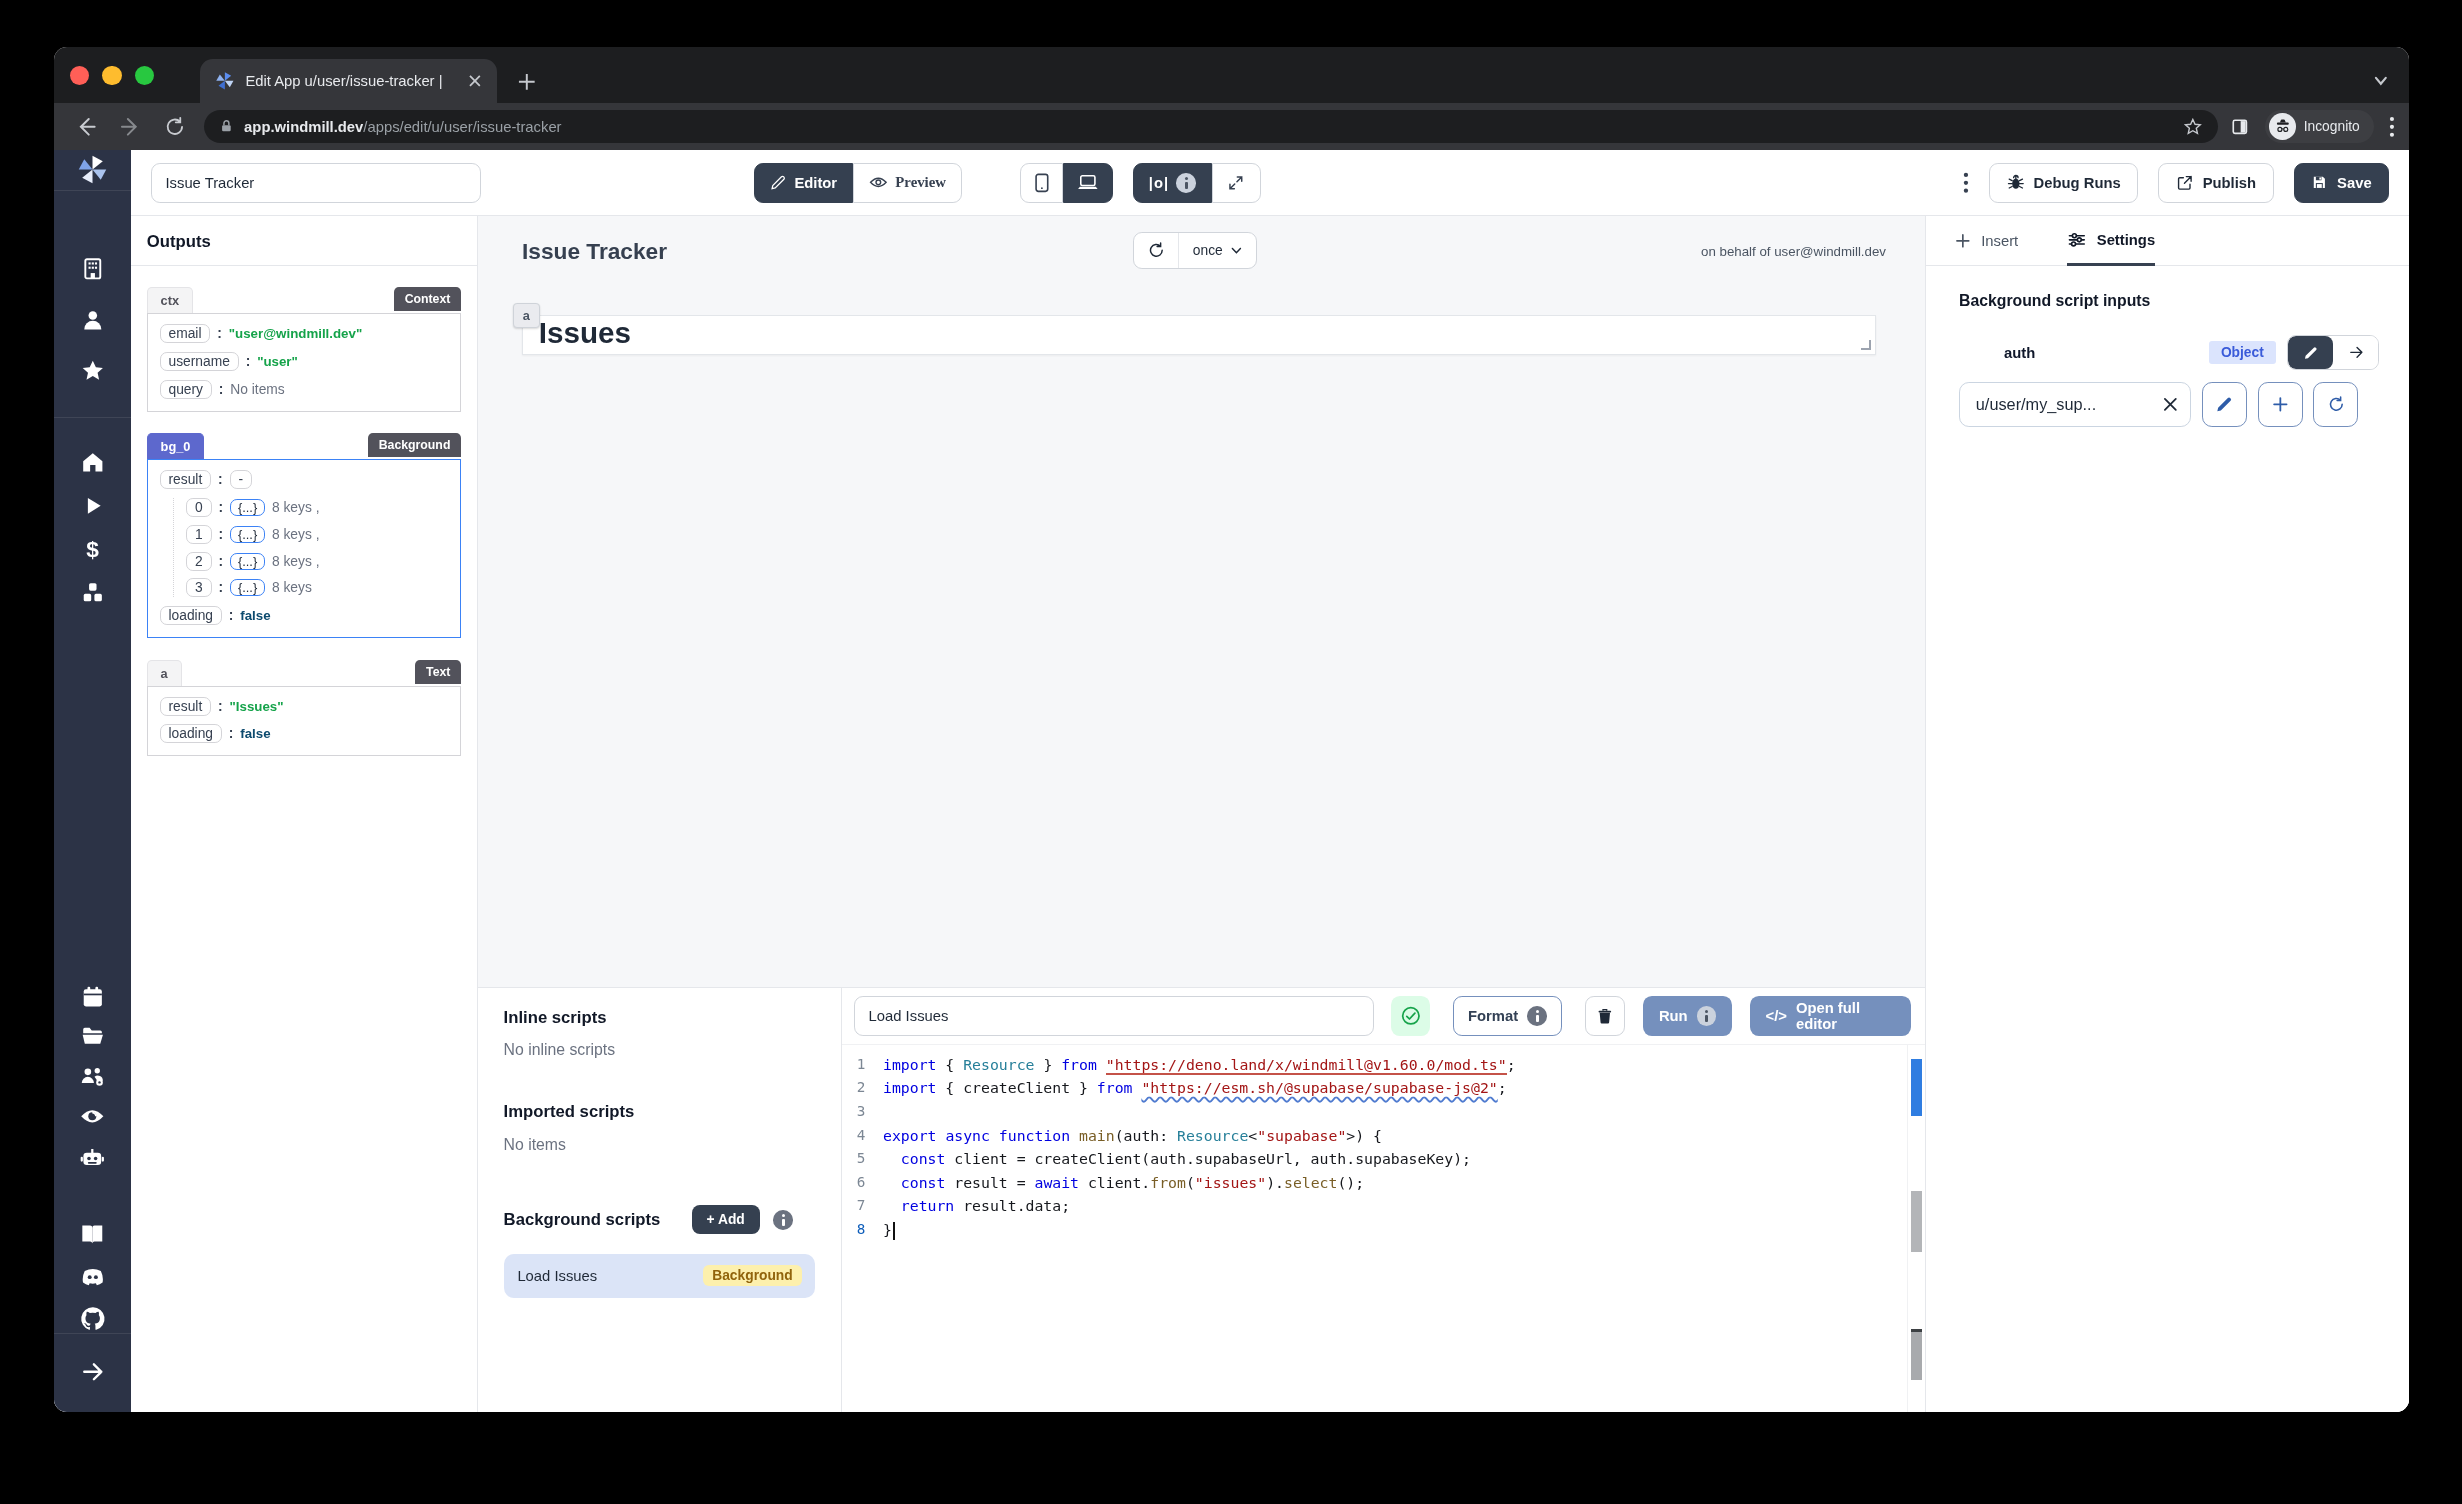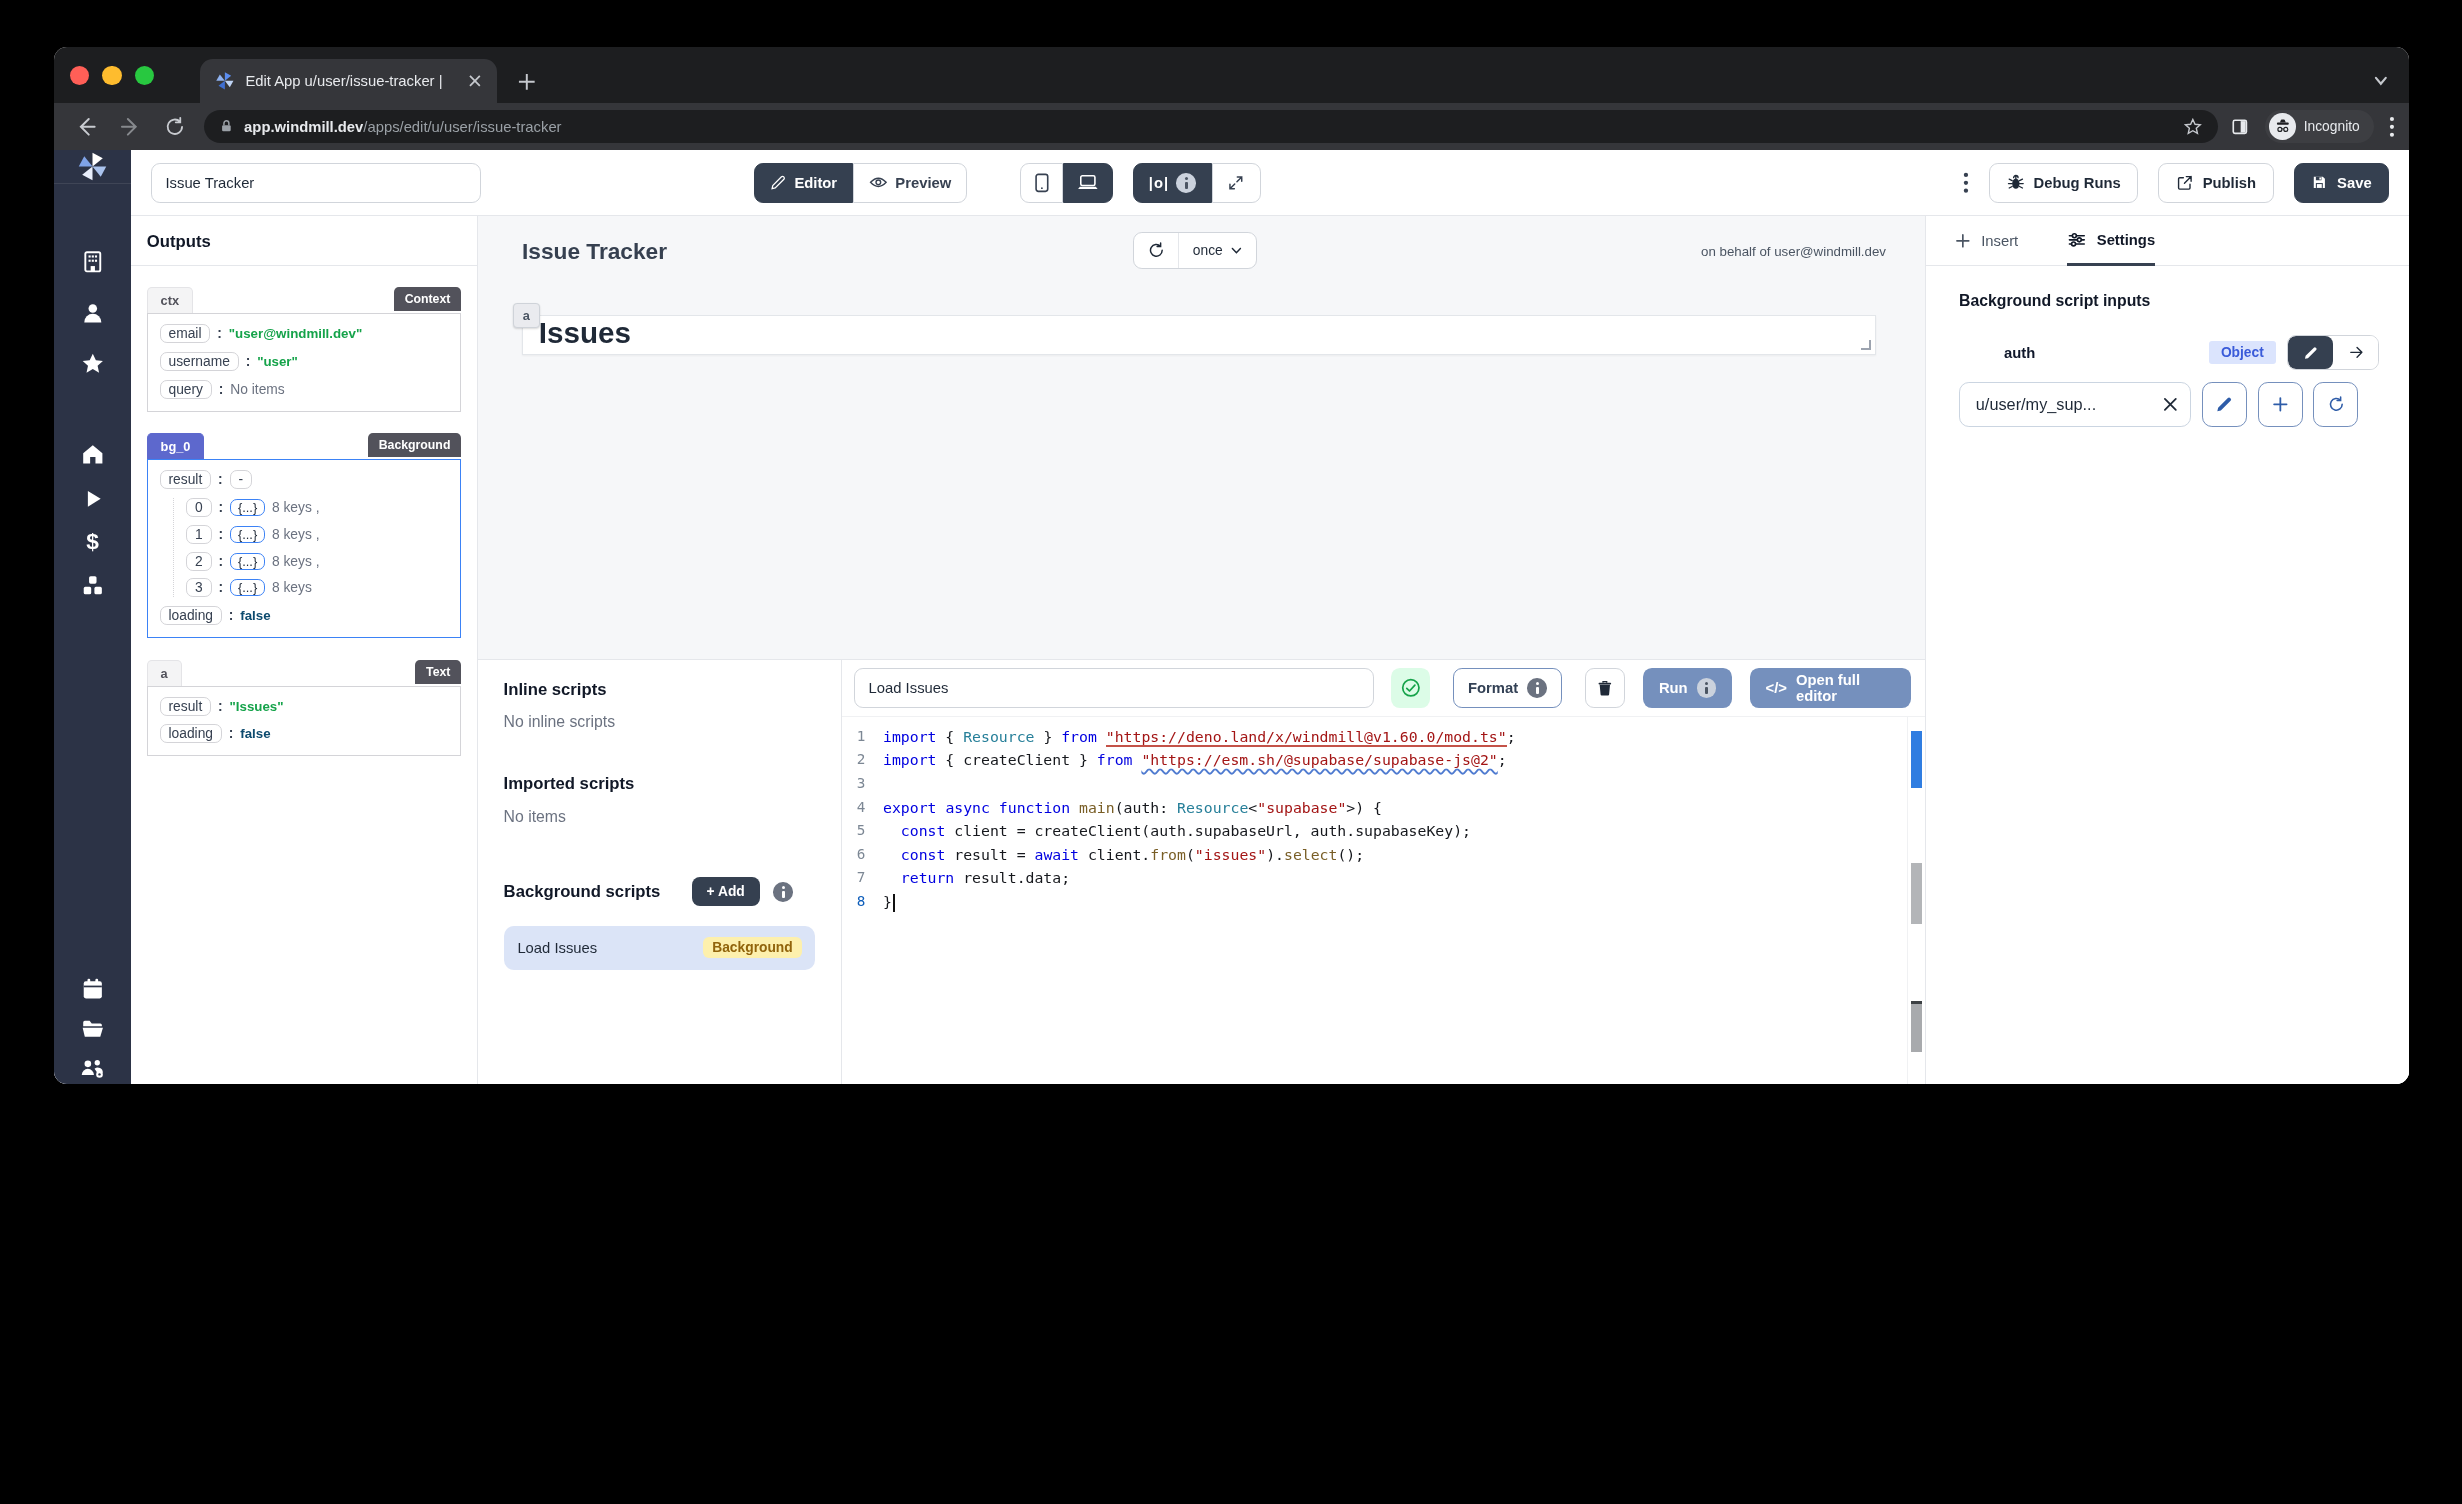--- a/index.html
+++ b/index.html
@@ -1,21 +1,21 @@
 <!DOCTYPE html>
 <html><head>
 <meta charset="utf-8">
 <style>
   * { margin:0; padding:0; box-sizing:border-box; }
   html,body { width:2463px; height:1504px; background:#000; overflow:hidden;
               font-family:"Liberation Sans", sans-serif; }
   svg { display:block; }
 
   
-  .window { position:absolute; left:54px; top:47px; width:2355px; height:1037px;
+  .window { position:absolute; left:54px; top:47px; width:2355px; height:1365px;
             border-radius:12.8px; overflow:hidden; background:#fff; display:flex; flex-direction:column; }
 
   
   .tabstrip { height:56px; background:#1d1e20; display:flex; align-items:flex-end; flex:none; position:relative; }
   .traffic { position:absolute; left:15.8px; top:18.7px; display:flex; gap:12.8px; }
   .tl { width:19.7px; height:19.7px; border-radius:50%; }
   .tl.r { background:#ff5f57; } .tl.y { background:#febc2e; } .tl.g { background:#28c840; }
   .tab { margin-left:146px; width:297px; height:44px; background:#35363a; border-radius:12.8px 12.8px 0 0;
          display:flex; align-items:center; padding:0 13.8px; gap:9.9px; }
   .tab-title { color:#e8eaed; font-size:14.8px; white-space:nowrap; overflow:hidden; text-overflow:ellipsis; flex:1; }
@@ -50,21 +50,21 @@
   .main { flex:1; display:flex; flex-direction:column; min-width:0; }
   .toolbar { height:66px; border-bottom:1px solid #e5e7eb; display:flex; align-items:center;
              padding:0 19.7px; position:relative; flex:none; }
   .appname-input { width:330px; height:40px; border:1px solid #d1d5db; border-radius:8.9px; padding:0 13.8px;
                    font-size:14.8px; color:#1f2937; font-family:"Liberation Sans",sans-serif; outline:none; background:#fff; }
   .seg { position:absolute; top:12.8px; display:flex; height:40px; }
   .seg1 { left:623px; } .seg2 { left:889px; } .seg3 { left:1002px; }
   .segbtn { display:flex; align-items:center; justify-content:center; gap:7.9px; font-size:14.8px; font-weight:700; padding:0 14.8px; }
   .segbtn.dark { background:#354050; color:#fff; border:1px solid #354050; }
   .segbtn.light { background:#fff; color:#374151; border:1px solid #d1d5db; }
-  .rl { border-radius:8.9px 0 0 8.9px; } .rr { border-radius:0 8.9px 8.9px 0; border-left:none; }
+  .rl { border-radius:8.9px 0 0 8.9px; } .rr { border-radius:0 8.9px 8.9px 0; border-left:none;font-family:Liberation Serif, serif; }
   .pipeo { font-size:14.8px; font-weight:700; letter-spacing:1px; }
   .tb-right { margin-left:auto; display:flex; align-items:center; gap:20px; }
   .btn { height:40px; border-radius:8.9px; display:flex; align-items:center; gap:8.9px; padding:0 16.7px;
          font-size:14.8px; font-weight:700; cursor:pointer; }
   .btn.outline { border:1px solid #d1d5db; background:#fff; color:#1f2937; }
   .btn.darkfill { background:#354050; color:#fff; border:1px solid #354050; }
   .infodot { width:19.7px; height:19.7px; border-radius:50%; background:#6b7280; position:relative; flex:none; }
   .infodot::before { content:""; position:absolute; left:8.9px; top:3.9px; width:3px; height:3px; background:#fff; border-radius:50%; }
   .infodot::after  { content:""; position:absolute; left:8.9px; top:8.9px; width:3px; height:6.9px; background:#fff; border-radius:1px; }
 

